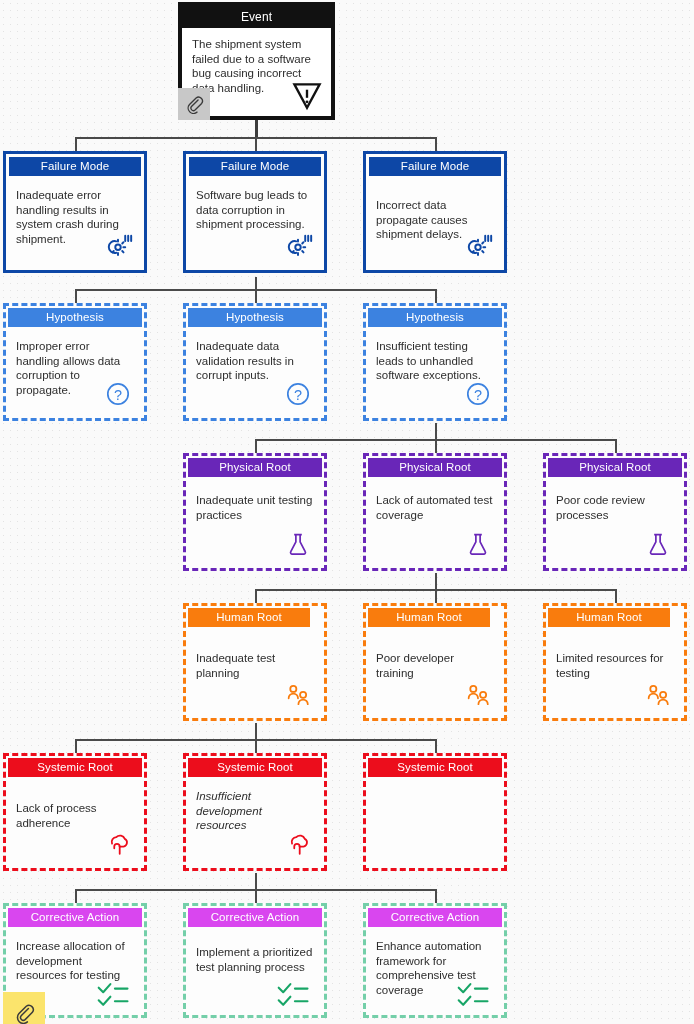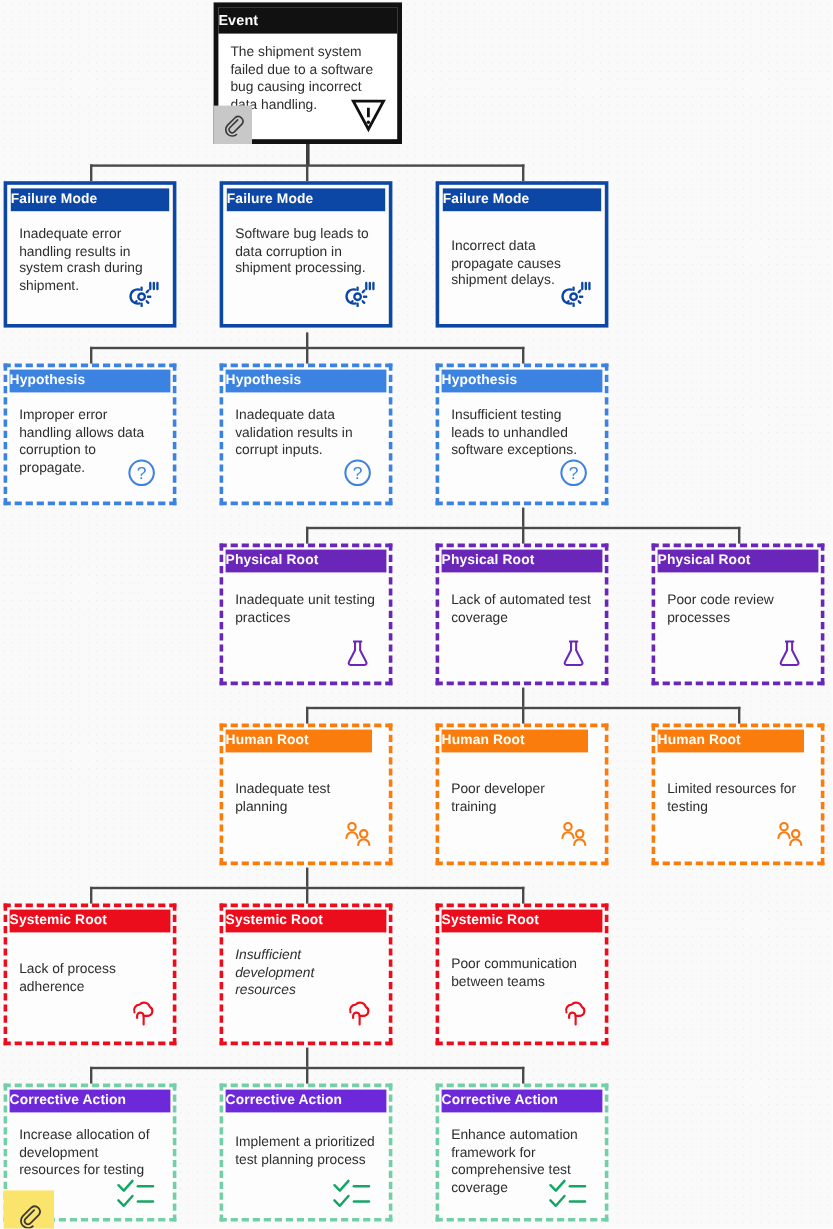--- a/index.html
+++ b/index.html
@@ -30,23 +30,24 @@
   
   .node {
     position: absolute;
     box-sizing: border-box;
     background: #fdfdfd;
   }
   .node .hdr {
     box-sizing: border-box;
     height: 19px;
     line-height: 19px;
+    text-align: center;
     color: #ffffff;
     font-size: 11.5px;
-    font-weight: bold;
+    font-weight: normal;
     letter-spacing: 0.1px;
   }
   .node .body {
     position: relative;
     box-sizing: border-box;
     height: calc(100% - 19px);
     padding: 12px 10px 0 10px;
   }
   .node .body .txt {
     font-size: 11.5px;
@@ -124,21 +125,21 @@
     border: 3px dashed #ec0d1c;
   }
   .sr .hdr { background: #ec0d1c; margin: 2px 2px 0 2px; }
   .sr .body { height: calc(100% - 21px); padding-top: 16px; }
 
   
   .ca {
     width: 144px; height: 115px;
     border: 3px dashed #74cfa9;
   }
-  .ca .hdr { background: #6d28d9; margin: 2px 2px 0 2px; }
+  .ca .hdr { background: #d946ef; margin: 2px 2px 0 2px; }
   .ca .body { height: calc(100% - 21px); padding-top: 12px; }
   .ca .ico { right: 12px; bottom: 8px; width: 36px; height: 26px; }
 
   .note-badge {
     position: absolute;
     left: -3px; bottom: -19px;
     width: 42px; height: 42px;
     background: #fbe46c;
     display: flex; align-items: center; justify-content: center;
   }
@@ -404,32 +405,20 @@
               <path d="M13 19.5 a5.5 5.5 0 0 1 5-7.5 a6 6 0 0 1 10 2 a4.8 4.8 0 0 1-1.5 9 h-4.5"></path>
               <path d="M22 23 v8.5"></path>
               <path d="M22 23 a3.2 3.2 0 0 0-6.4 0 v2"></path>
             </g>
           </svg>
       </div>
     </div>
   </div>
   <div class="node sr" style="left:363px;top:753px;">
     <div class="hdr">Systemic Root</div>
-    <div class="body" style="padding-top:20px;">
-      <div class="txt">Poor communication between teams</div>
-      <div class="ico">
-        <svg viewBox="0 0 40 40">
-            <g fill="none" stroke="#ec0d1c" stroke-width="2.1" stroke-linecap="round" stroke-linejoin="round">
-              <path d="M13 19.5 a5.5 5.5 0 0 1 5-7.5 a6 6 0 0 1 10 2 a4.8 4.8 0 0 1-1.5 9 h-4.5"></path>
-              <path d="M22 23 v8.5"></path>
-              <path d="M22 23 a3.2 3.2 0 0 0-6.4 0 v2"></path>
-            </g>
-          </svg>
-      </div>
-    </div>
   </div>
 
   <div class="node ca" style="left:3px;top:903px;">
     <div class="hdr">Corrective Action</div>
     <div class="body">
       <div class="txt">Increase allocation of development resources for testing</div>
       <div class="ico">
         <svg viewBox="0 0 40 28">
             <g fill="none" stroke="#17a566" stroke-width="2.3" stroke-linecap="round" stroke-linejoin="round">
               <path d="M3 7 L8 12 L16 3"></path>

